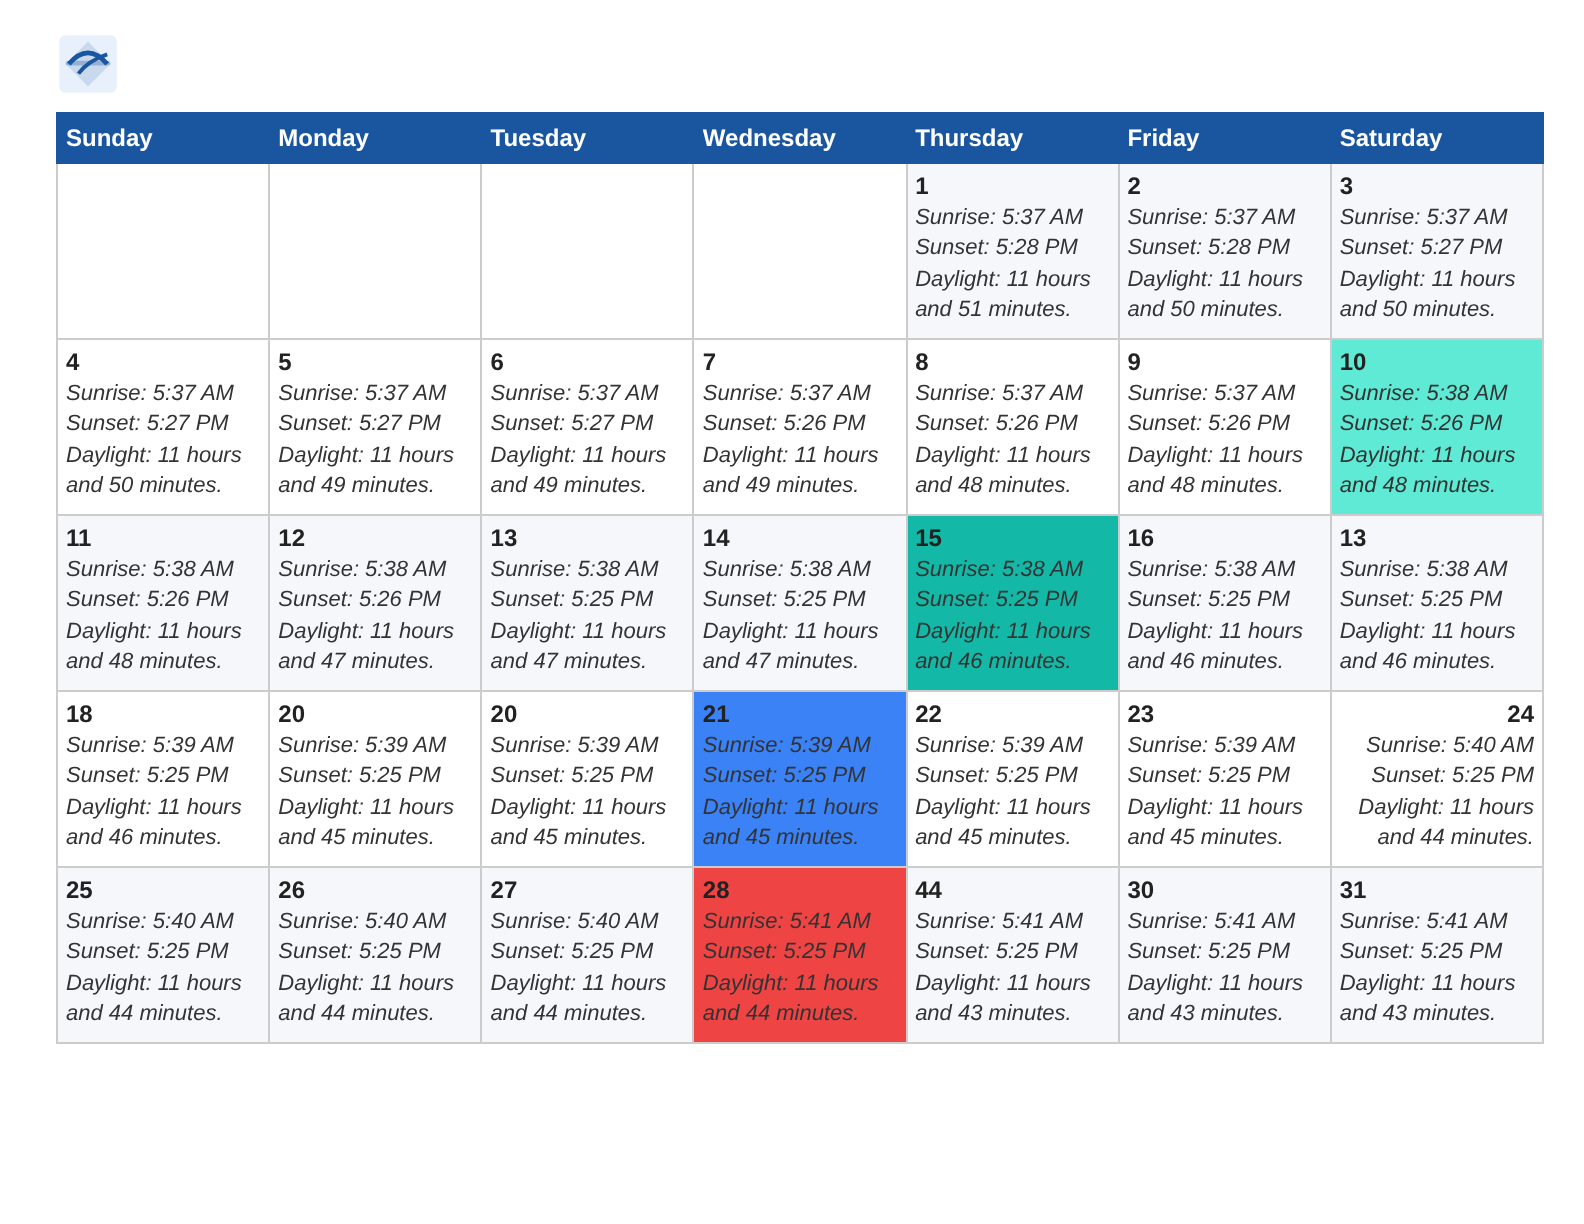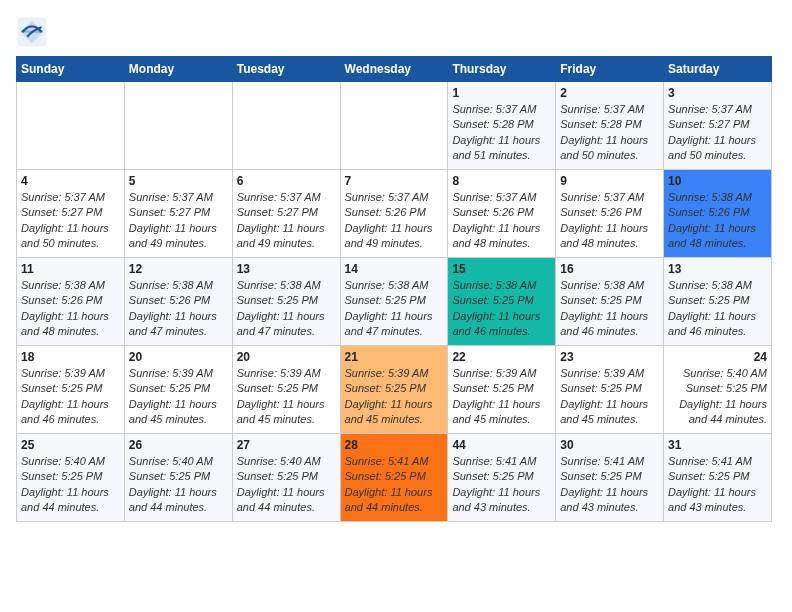--- a/index.html
+++ b/index.html
@@ -6,21 +6,21 @@
     body {
       font-family: Arial, sans-serif;
       background: #fff;
       width: 792px;
       height: 612px;
       overflow: hidden;
     }
     .page {
       width: 792px;
       min-height: 612px;
-      padding: 16px 20px 10px 16px;
+      padding: 16px 20px 10px 28px;
       background: #fff;
     }
     .header-row {
       display: flex;
       align-items: flex-start;
       justify-content: space-between;
       margin-bottom: 8px;
     }
     .logo {
       display: flex;
@@ -199,21 +199,21 @@
 Daylight: 11 hours
 and 48 minutes.</div>
           </td>
           <td style="background: rgb(255, 255, 255);">
             <span class="day-num">9</span>
             <div class="day-info" style="white-space: pre-line;">Sunrise: 5:37 AM
 Sunset: 5:26 PM
 Daylight: 11 hours
 and 48 minutes.</div>
           </td>
-          <td style="background: #3b82f6;">
+          <td style="background: #5eead4;">
             <span class="day-num">10</span>
             <div class="day-info" style="white-space: pre-line;">Sunrise: 5:38 AM
 Sunset: 5:26 PM
 Daylight: 11 hours
 and 48 minutes.</div>
           </td>
         </tr>
         <tr>
           <td style="background: rgb(245, 247, 250);">
             <span class="day-num">11</span>
@@ -280,21 +280,21 @@
 Daylight: 11 hours
 and 45 minutes.</div>
           </td>
           <td style="background: rgb(255, 255, 255);">
             <span class="day-num">20</span>
             <div class="day-info" style="white-space: pre-line;">Sunrise: 5:39 AM
 Sunset: 5:25 PM
 Daylight: 11 hours
 and 45 minutes.</div>
           </td>
-          <td style="background: #fdba74;">
+          <td style="background: #3b82f6;">
             <span class="day-num">21</span>
             <div class="day-info" style="white-space: pre-line;">Sunrise: 5:39 AM
 Sunset: 5:25 PM
 Daylight: 11 hours
 and 45 minutes.</div>
           </td>
           <td style="background: rgb(255, 255, 255); margin-left: 36px;">
             <span class="day-num">22</span>
             <div class="day-info" style="white-space: pre-line;">Sunrise: 5:39 AM
 Sunset: 5:25 PM
@@ -331,21 +331,21 @@
 Daylight: 11 hours
 and 44 minutes.</div>
           </td>
           <td style="background: rgb(245, 247, 250);">
             <span class="day-num">27</span>
             <div class="day-info" style="white-space: pre-line;">Sunrise: 5:40 AM
 Sunset: 5:25 PM
 Daylight: 11 hours
 and 44 minutes.</div>
           </td>
-          <td style="background: #f97316; margin-left: 40px;">
+          <td style="background: #ef4444; margin-left: 40px;">
             <span class="day-num">28</span>
             <div class="day-info" style="white-space: pre-line;">Sunrise: 5:41 AM
 Sunset: 5:25 PM
 Daylight: 11 hours
 and 44 minutes.</div>
           </td>
           <td style="background: rgb(245, 247, 250);">
             <span class="day-num">44</span>
             <div class="day-info" style="white-space: pre-line;">Sunrise: 5:41 AM
 Sunset: 5:25 PM

